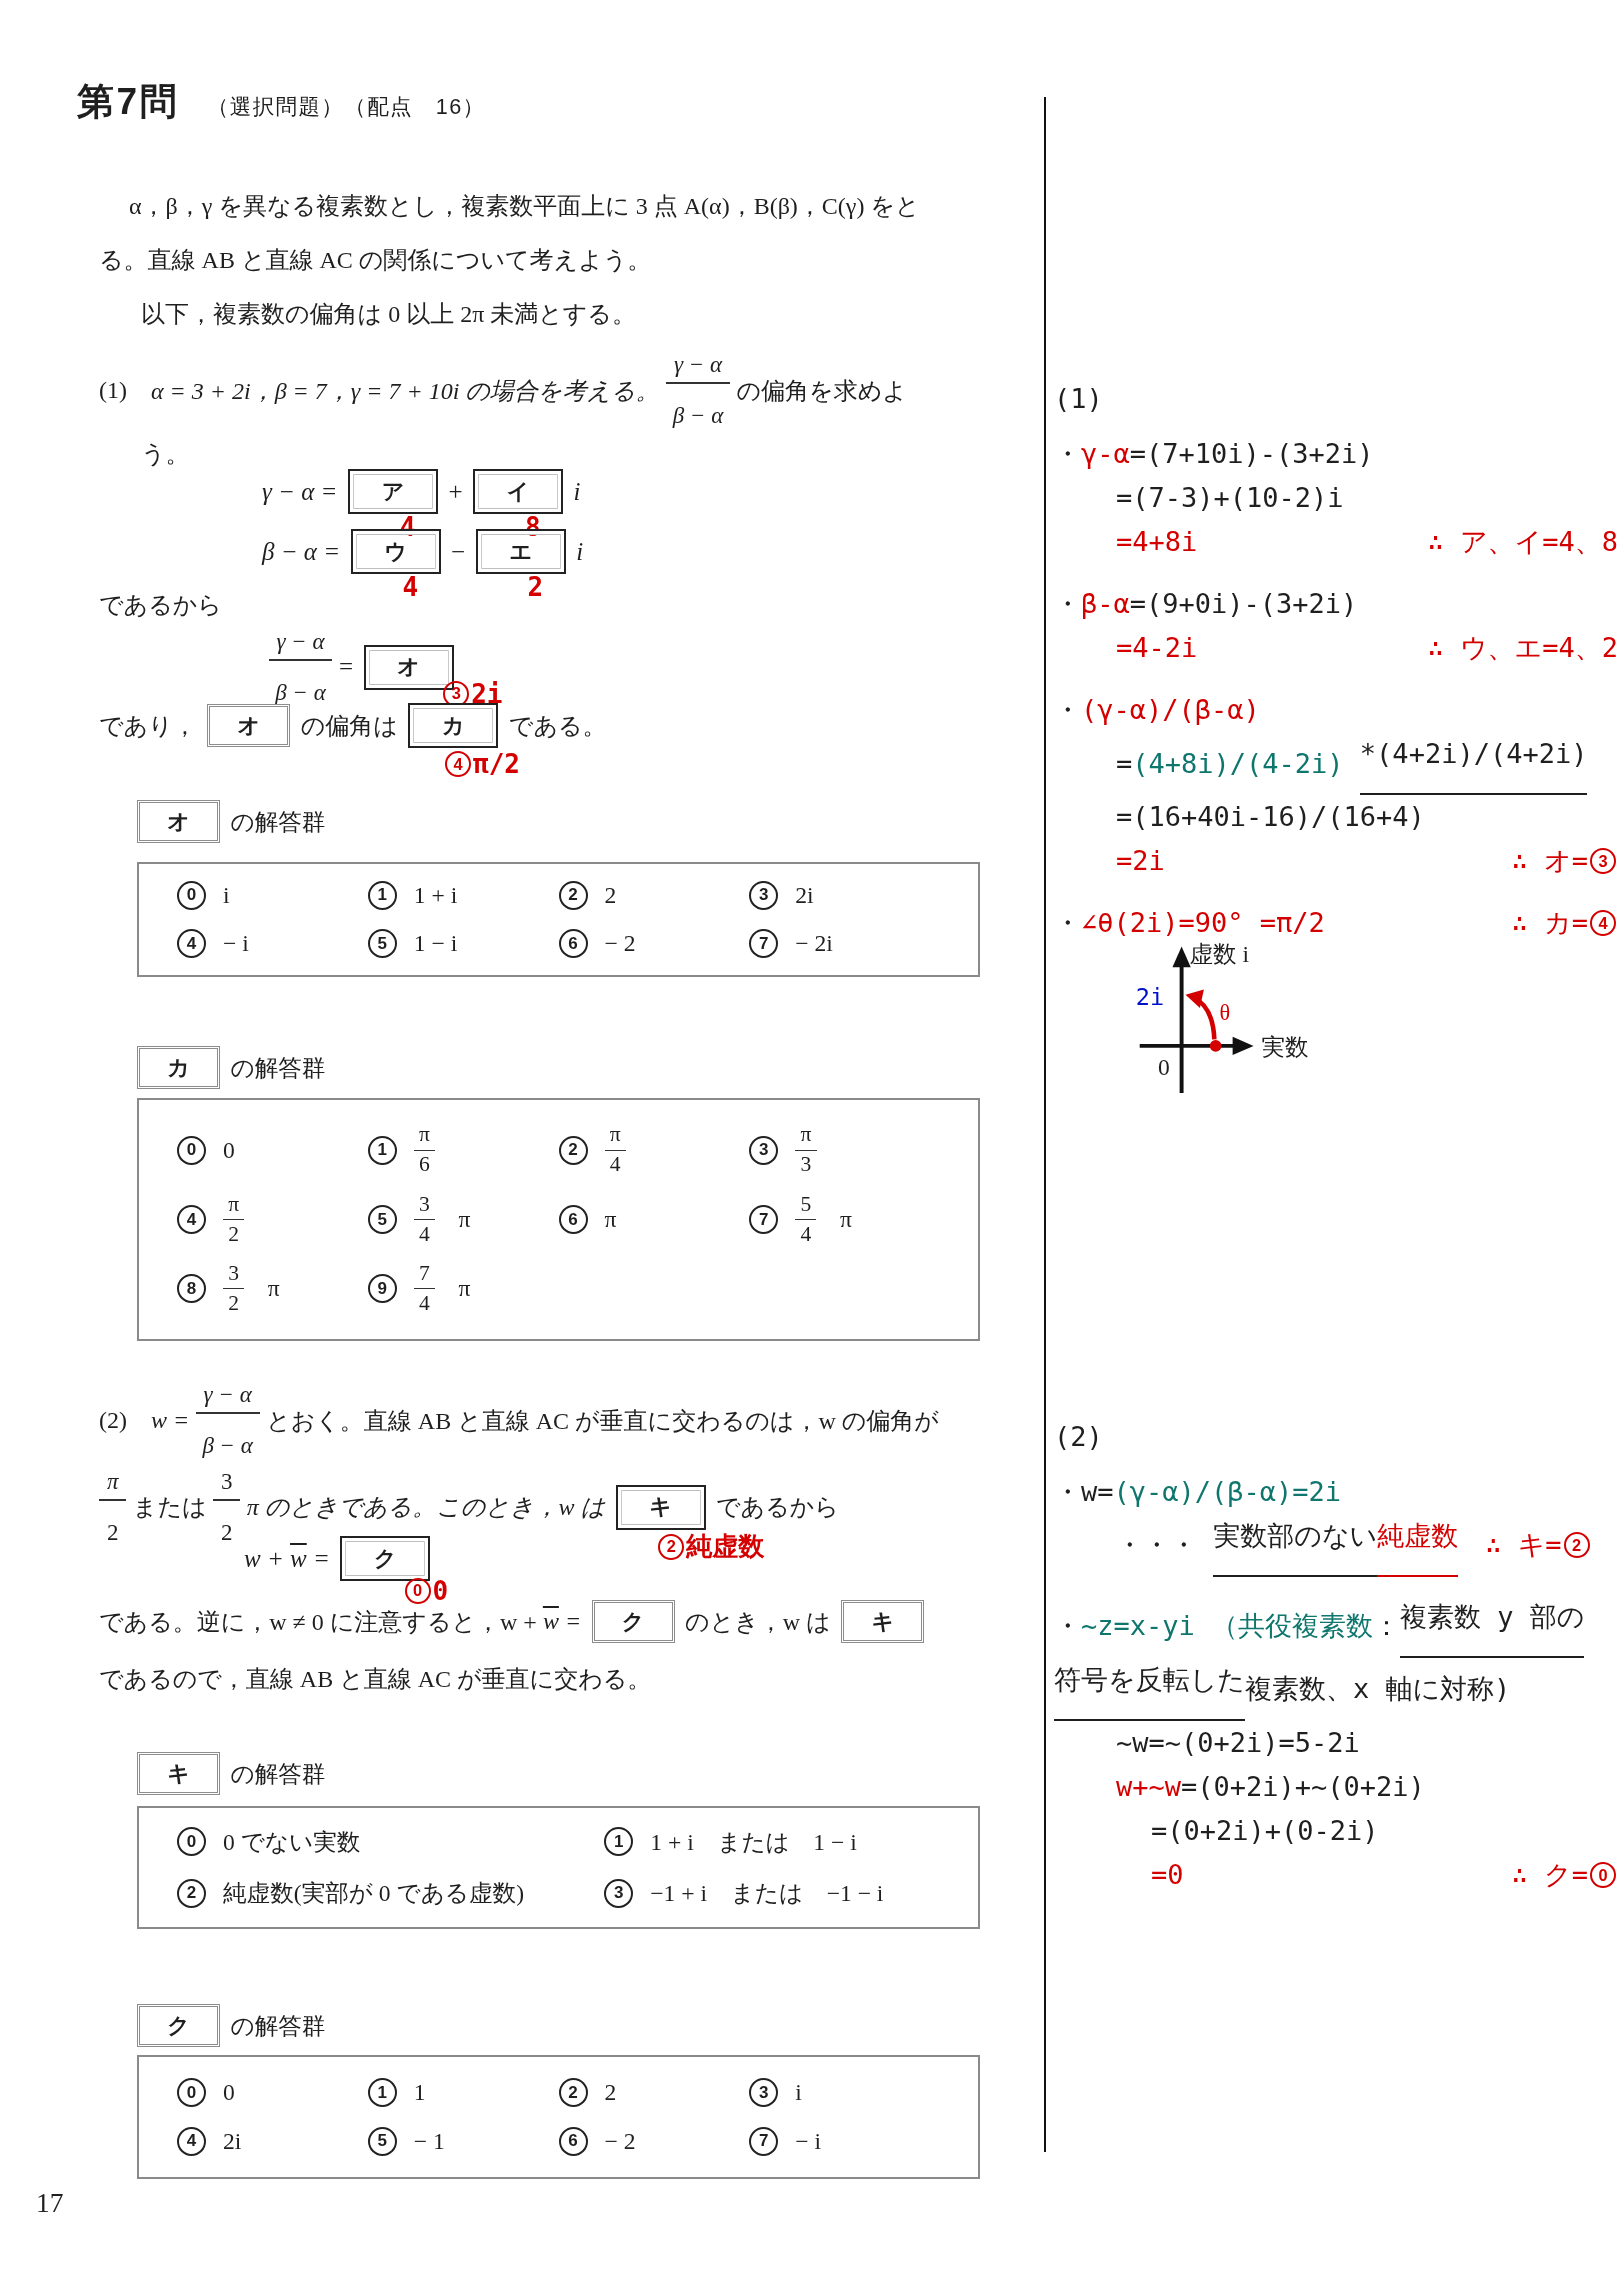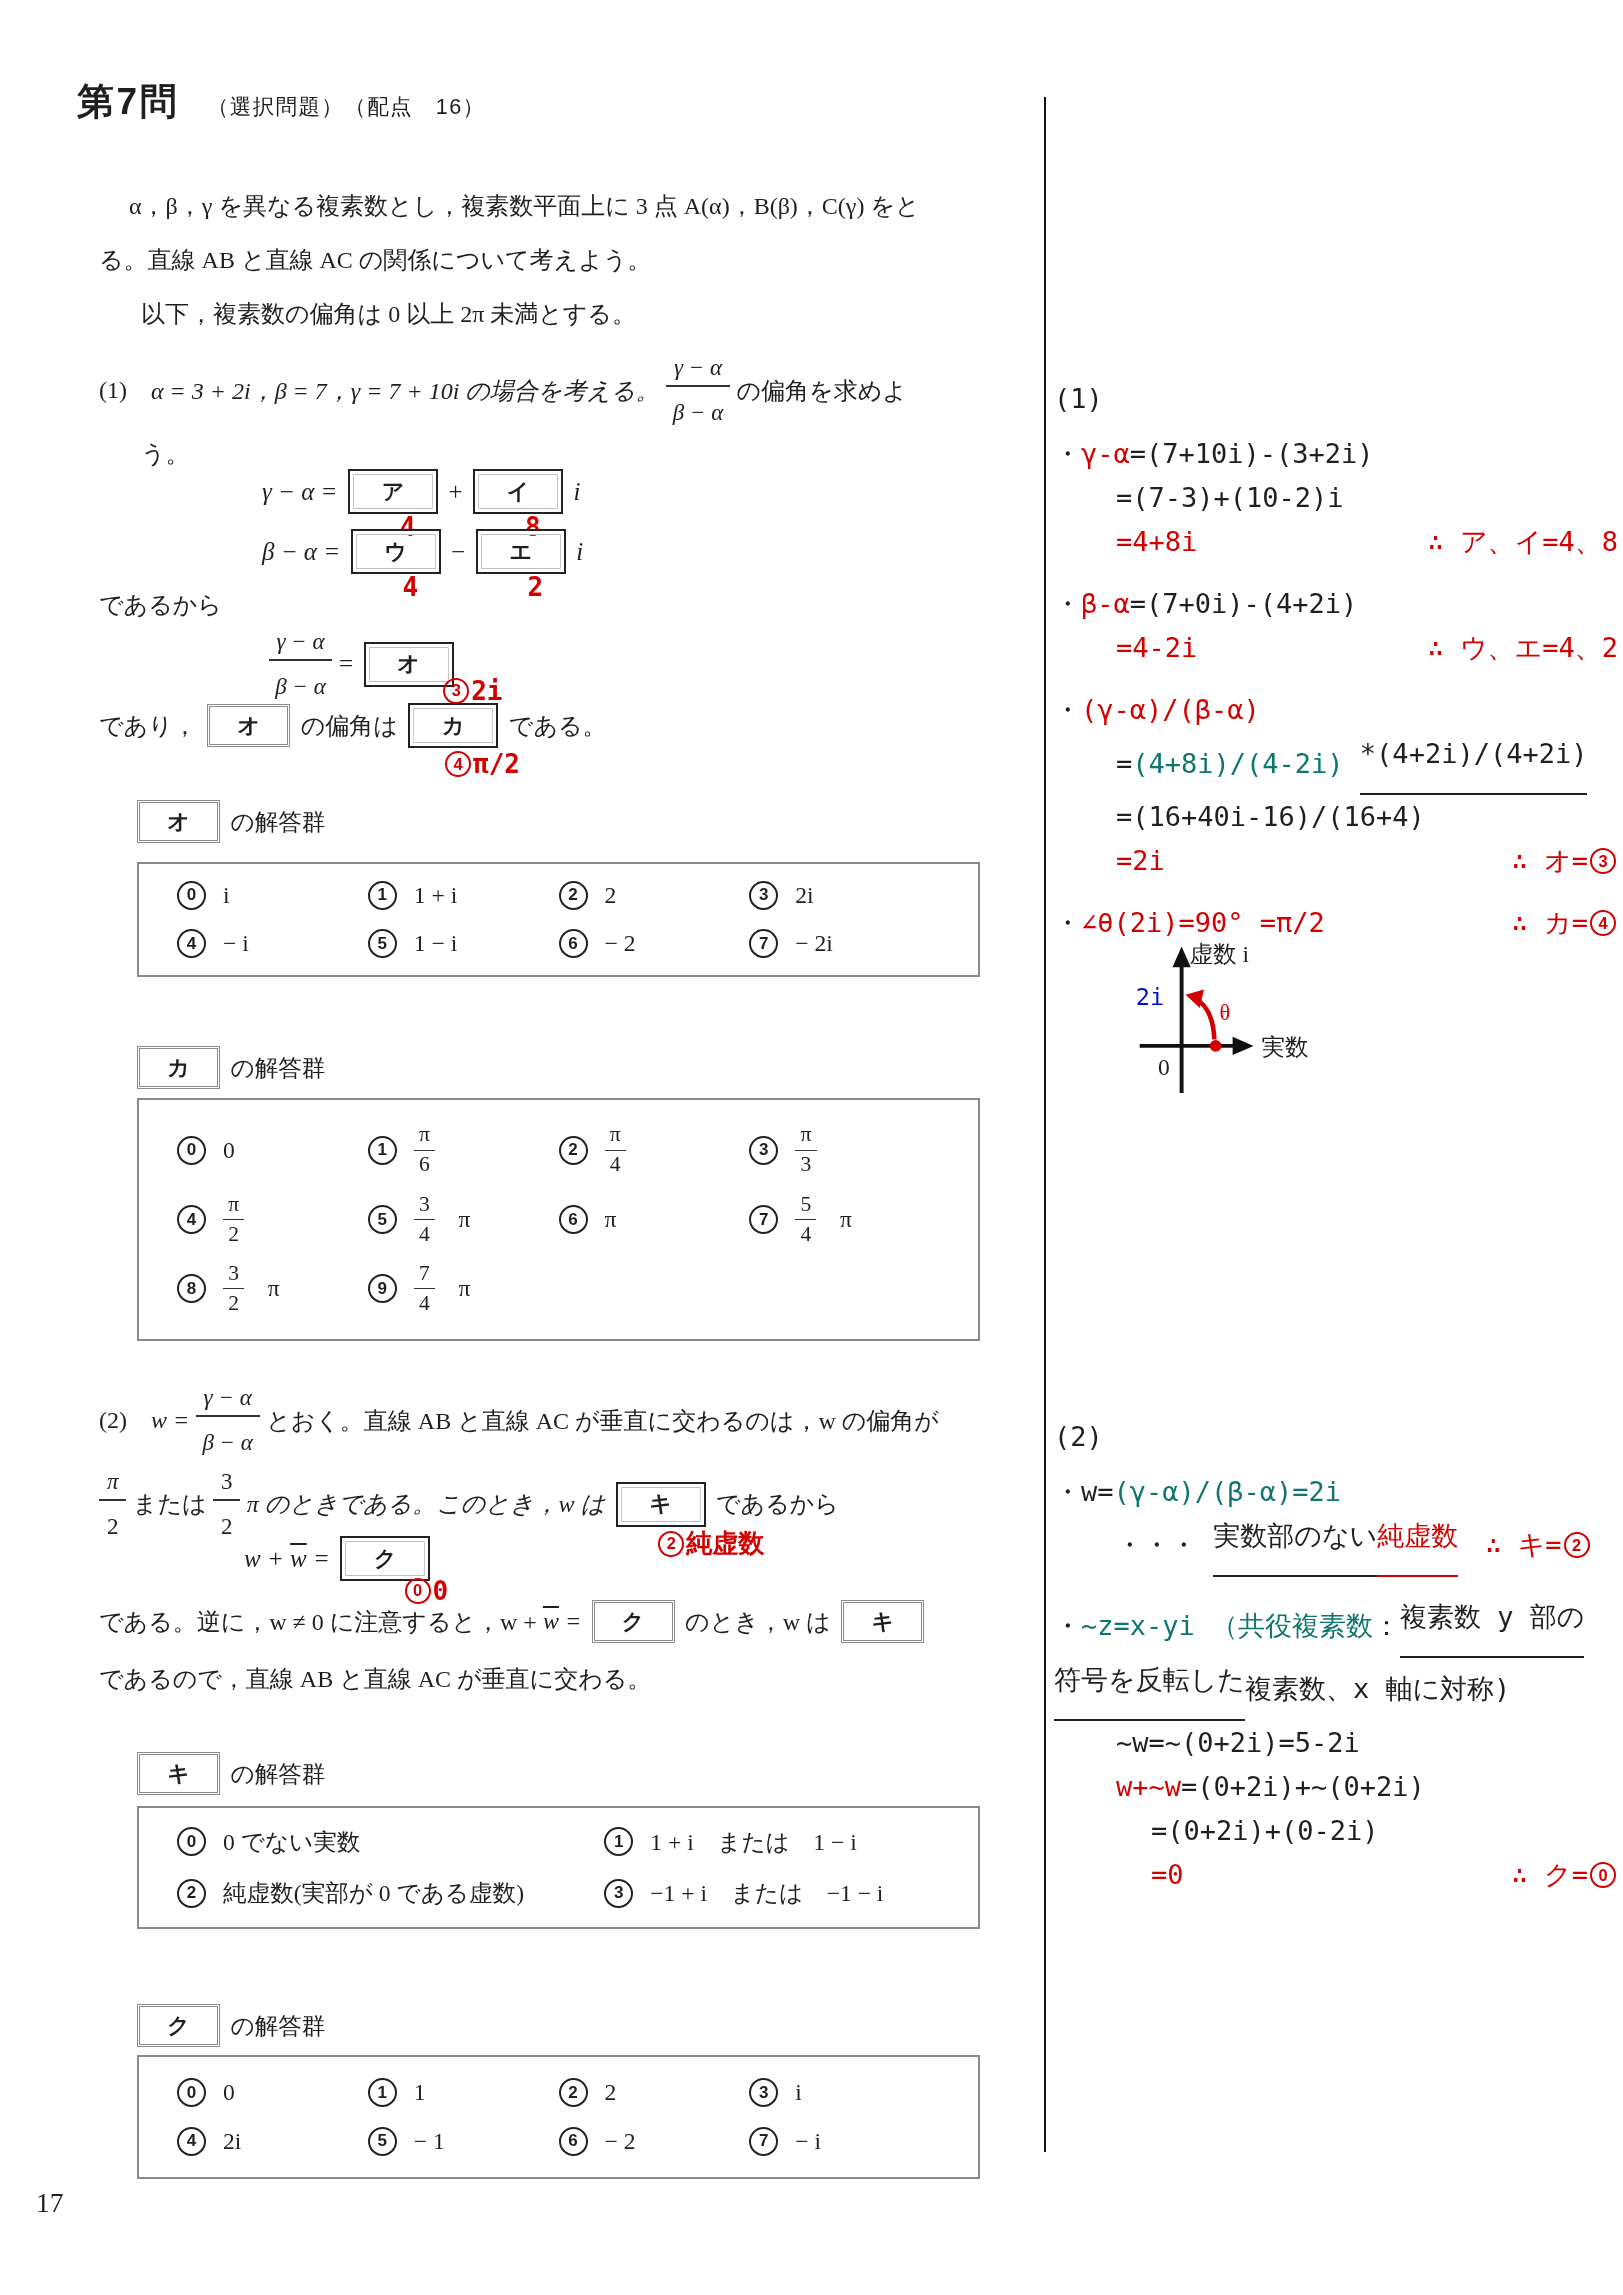--- a/index.html
+++ b/index.html
@@ -16,21 +16,21 @@
   .ind1{text-indent:30px;}
   .ind2{text-indent:42px;}
 
   
   .mrow{display:flex;align-items:center;white-space:pre;font-size:25px;}
   .it{font-style:italic;}
 
   
   .sfrac{display:inline-flex;flex-direction:column;align-items:center;line-height:1.1;font-size:23px;margin:0 6.5px;}
   .sfrac .fn{padding:0 7.9px 4.6px;border-bottom:2px solid #333;}
-  .sfrac .fd{padding-top:13px;}
+  .sfrac .fd{padding-top:19px;}
 
   
   .bx{position:relative;display:inline-flex;align-items:center;justify-content:center;
       width:86px;height:41px;margin:0 10.5px;flex:none;
       font-family:"Liberation Sans","DejaVu Sans",sans-serif;font-size:22px;font-weight:600;}
   .bx-strong{border:2.6px solid #222;box-shadow:inset 0 0 0 3.3px #fff, inset 0 0 0 3.9px #aaa;}
   .bx-light{border:3.9px double #8d8d8d;}
   .bx-sm{width:77px;height:37px;}
 
   
@@ -247,21 +247,21 @@
     </div>
 
   <div class="abs pagenum" style="left:36px;top:2178px;margin-top:9px;">17</div>
 
   <div class="abs sol" style="left:1054px;top:377px;">
     <div class="sol-label">(1)</div>
     <div>
         <div class="sline i0"><span class="ck">・</span><span class="cr">γ-α</span><span class="ck">=(7+10i)-(3+2i)</span></div>
         <div class="sline i1"><span class="ck">=(7-3)+(10-2)i</span></div>
         <div class="sline i1"><span class="cr">=4+8i</span><span class="right"><span class="cr">∴ ア、イ=4、8</span></span></div>
-        <div class="sline i0 gap"><span class="ck">・</span><span class="cr">β-α</span><span class="ck">=(7+0i)-(4+2i)</span></div>
+        <div class="sline i0 gap"><span class="ck">・</span><span class="cr">β-α</span><span class="ck">=(9+0i)-(3+2i)</span></div>
         <div class="sline i1"><span class="cr">=4-2i</span><span class="right"><span class="cr">∴ ウ、エ=4、2</span></span></div>
         <div class="sline i0 gap"><span class="ck">・</span><span class="cr">(γ-α)/(β-α)</span></div>
         <div class="sline i1"><span class="ck">=</span><span class="cb">(4+8i)/(4-2i)</span><span class="ck"> </span><span class="ck ul">*(4+2i)/(4+2i)</span></div>
         <div class="sline i1"><span class="ck">=(16+40i-16)/(16+4)</span></div>
         <div class="sline i1"><span class="cr">=2i</span><span class="right"><span class="cr">∴ オ=</span><span class="circ circ-r cr">3</span></span></div>
         <div class="sline i0 gap"><span class="ck">・</span><span class="cr">∠θ(2i)=90° =π/2</span><span class="right"><span class="cr">∴ カ=</span><span class="circ circ-r cr">4</span></span></div>
       </div>
   </div>
 
   <svg class="abs" style="left:1124px;top:941px;" width="216" height="164" viewBox="0 0 330 250">

